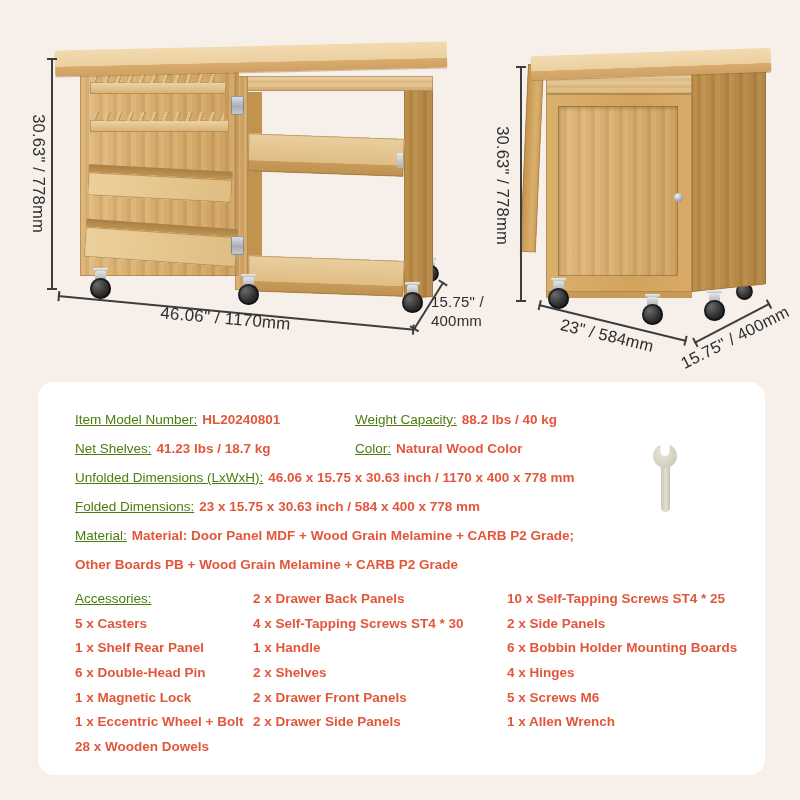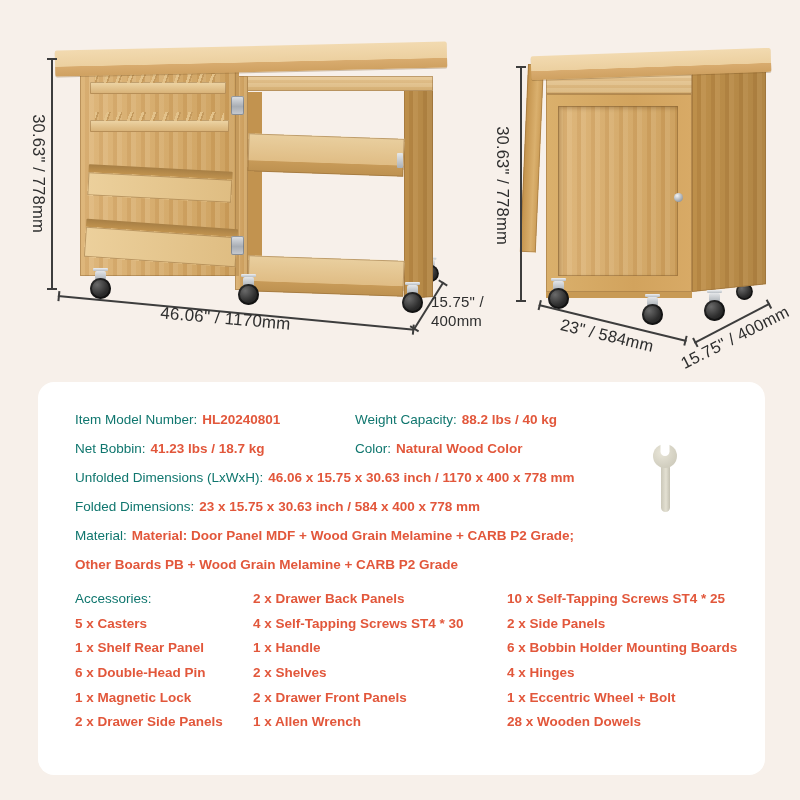--- a/index.html
+++ b/index.html
@@ -71,21 +71,21 @@
   .dim-label{color:#2e2e2e;font-size:16.5px;letter-spacing:.2px;white-space:nowrap;}
 
   
   .card{
     position:relative;margin-left:38px;width:727px;height:393px;
     background:#ffffff;border-radius:16px;
     box-sizing:border-box;padding:23px 26px 0 37px;
   }
   .spec-row{display:flex;line-height:29px;font-size:13.5px;white-space:nowrap;}
   .spec-col1{width:280px;}
-  .lbl{color:#0f766e;margin-right:5px;}
+  .lbl{color:#4d7c0f;margin-right:5px;text-decoration:underline;}
   .val{color:#e2573b;font-weight:bold;}
   .acc-grid{
     display:grid;grid-template-columns:178px 254px 1fr;
     grid-auto-rows:24.7px;align-items:center;
     margin-top:7px;font-size:13.5px;white-space:nowrap;
   }
   .acc-grid .val{font-weight:bold;}
 
   
   .wrench{width:24px;}
@@ -227,21 +227,21 @@
       <div class="spec-col1">
         <span class="lbl">Item Model Number:</span><span class="val">HL20240801</span>
       </div>
       <div>
         <span class="lbl">Weight Capacity:</span><span class="val">88.2 lbs / 40 kg</span>
       </div>
     </div>
 
     <div class="spec-row">
       <div class="spec-col1">
-        <span class="lbl">Net Bobbin:</span><span class="val">41.23 lbs / 18.7 kg</span>
+        <span class="lbl">Net Shelves:</span><span class="val">41.23 lbs / 18.7 kg</span>
       </div>
       <div>
         <span class="lbl">Color:</span><span class="val">Natural Wood Color</span>
       </div>
     </div>
 
     <div class="spec-row">
       <span class="lbl">Unfolded Dimensions (LxWxH):</span>
         <span class="val">46.06 x 15.75 x 30.63 inch / 1170 x 400 x 778 mm</span>
     </div>
@@ -273,20 +273,21 @@
       <span class="val">1 x Handle</span>
 
       <span class="val">6 x Bobbin Holder Mounting Boards</span>
       <span class="val">6 x Double-Head Pin</span>
 
       <span class="val">2 x Shelves</span>
       <span class="val">4 x Hinges</span>
       <span class="val">1 x Magnetic Lock</span>
 
       <span class="val">2 x Drawer Front Panels</span>
+      <span class="val">5 x Screws M6</span>
       <span class="val">1 x Eccentric Wheel + Bolt</span>
 
       <span class="val">2 x Drawer Side Panels</span>
       <span class="val">1 x Allen Wrench</span>
       <span class="val">28 x Wooden Dowels</span>
     </div>
 
     <div class="abs wrench" style="left:615px;top:62px;">
       <div class="head"></div>
         <div class="handle"></div>

